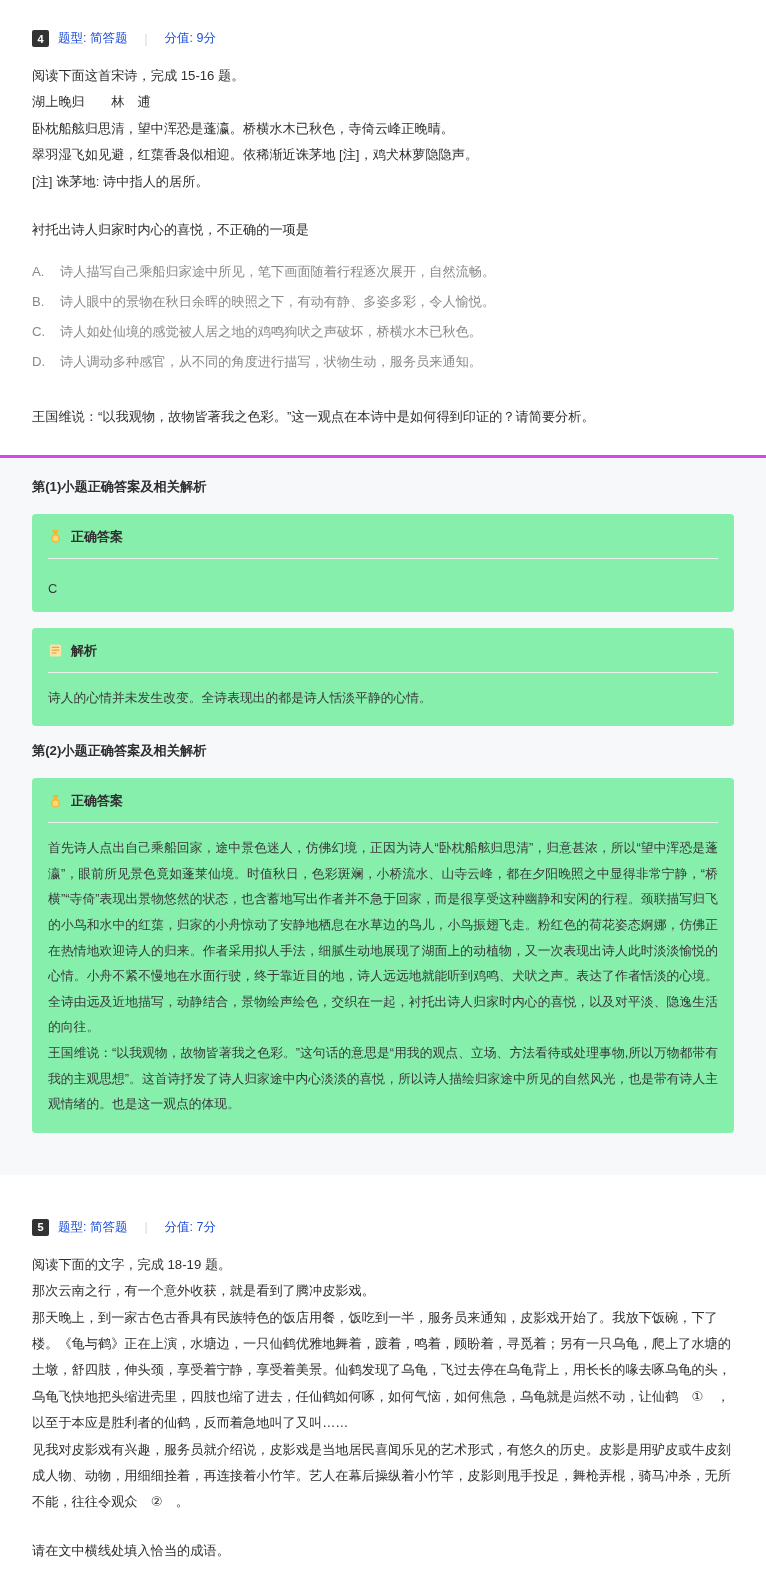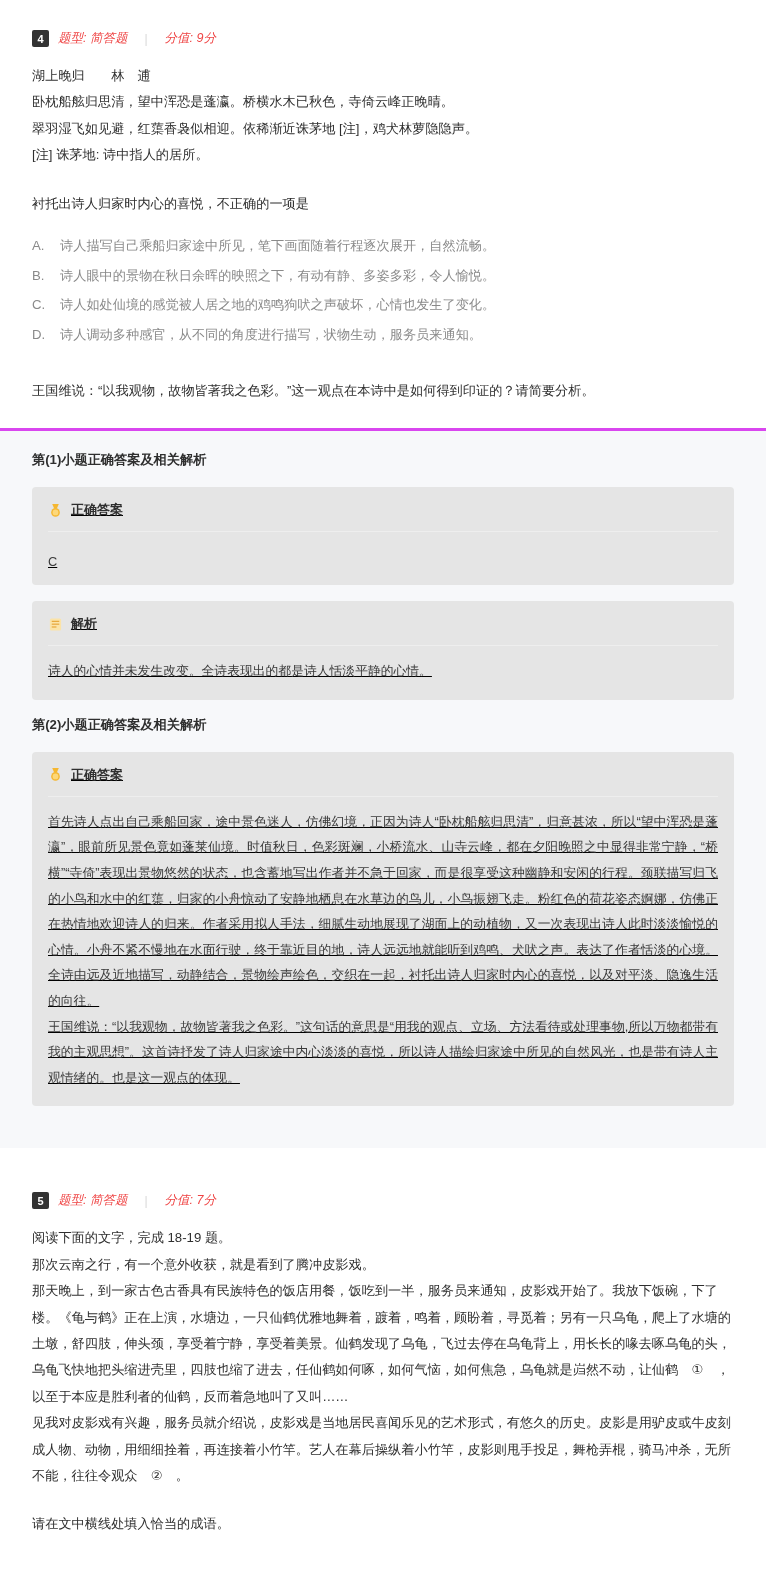--- a/index.html
+++ b/index.html
@@ -33,22 +33,21 @@
     color: #ffffff;
     font-size: 11px;
     font-weight: bold;
     display: flex;
     align-items: center;
     justify-content: center;
     border-radius: 2px;
   }
   .q-meta {
     font-size: 12.5px;
-    color: #ef4444;
-    font-style: italic;
+    color: #1d4ed8;
   }
   .q-sep {
     color: #d8d8d8;
     font-size: 12px;
     margin: 0 8px;
   }
   .q-body {
     font-size: 13.2px;
     color: #2f2f2f;
     line-height: 2.0;
@@ -74,25 +73,24 @@
     padding: 20px 32px 26px 32px;
     border-top: 3px solid #d946ef;
   }
   .panel-title {
     font-size: 13.2px;
     font-weight: bold;
     color: #2f2f2f;
     margin-bottom: 18px;
   }
   .card {
-    background: #e5e5e5;
+    background: #86efac;
     border-radius: 4px;
     padding: 14px 16px 16px 16px;
     margin-bottom: 16px;
-    text-decoration: underline;
   }
   .card-head {
     display: flex;
     align-items: center;
     gap: 8px;
     font-size: 13px;
     font-weight: bold;
     color: #2f2f2f;
     margin-bottom: 4px;
   }
@@ -134,39 +132,40 @@
   <div class="top-gap"></div>
 
   <div class="q-block">
     <div class="q-head">
       <div class="q-num">4</div>
       <span class="q-meta">题型: 简答题</span>
       <span class="q-sep">|</span>
       <span class="q-meta">分值: 9分</span>
     </div>
     <div class="q-body">
+      <p>阅读下面这首宋诗，完成 15-16 题。</p>
       <p>湖上晚归　　林　逋</p>
       <p>卧枕船舷归思清，望中浑恐是蓬瀛。桥横水木已秋色，寺倚云峰正晚晴。</p>
       <p>翠羽湿飞如见避，红蕖香袅似相迎。依稀渐近诛茅地 [注]，鸡犬林萝隐隐声。</p>
       <p>[注] 诛茅地: 诗中指人的居所。</p>
       <div class="spacer-lg"></div>
       <p>衬托出诗人归家时内心的喜悦，不正确的一项是</p>
     </div>
     <div class="opt-list">
       <div class="opt">
         <span class="lbl">A.</span>
         <span>诗人描写自己乘船归家途中所见，笔下画面随着行程逐次展开，自然流畅。</span>
       </div>
       <div class="opt">
         <span class="lbl">B.</span>
         <span>诗人眼中的景物在秋日余晖的映照之下，有动有静、多姿多彩，令人愉悦。</span>
       </div>
       <div class="opt">
         <span class="lbl">C.</span>
-        <span>诗人如处仙境的感觉被人居之地的鸡鸣狗吠之声破坏，心情也发生了变化。</span>
+        <span>诗人如处仙境的感觉被人居之地的鸡鸣狗吠之声破坏，桥横水木已秋色。</span>
       </div>
       <div class="opt">
         <span class="lbl">D.</span>
         <span>诗人调动多种感官，从不同的角度进行描写，状物生动，服务员来通知。</span>
       </div>
     </div>
     <div class="spacer-lg"></div>
     <div class="q-body">
       <p>王国维说：“以我观物，故物皆著我之色彩。”这一观点在本诗中是如何得到印证的？请简要分析。</p>
     </div>

